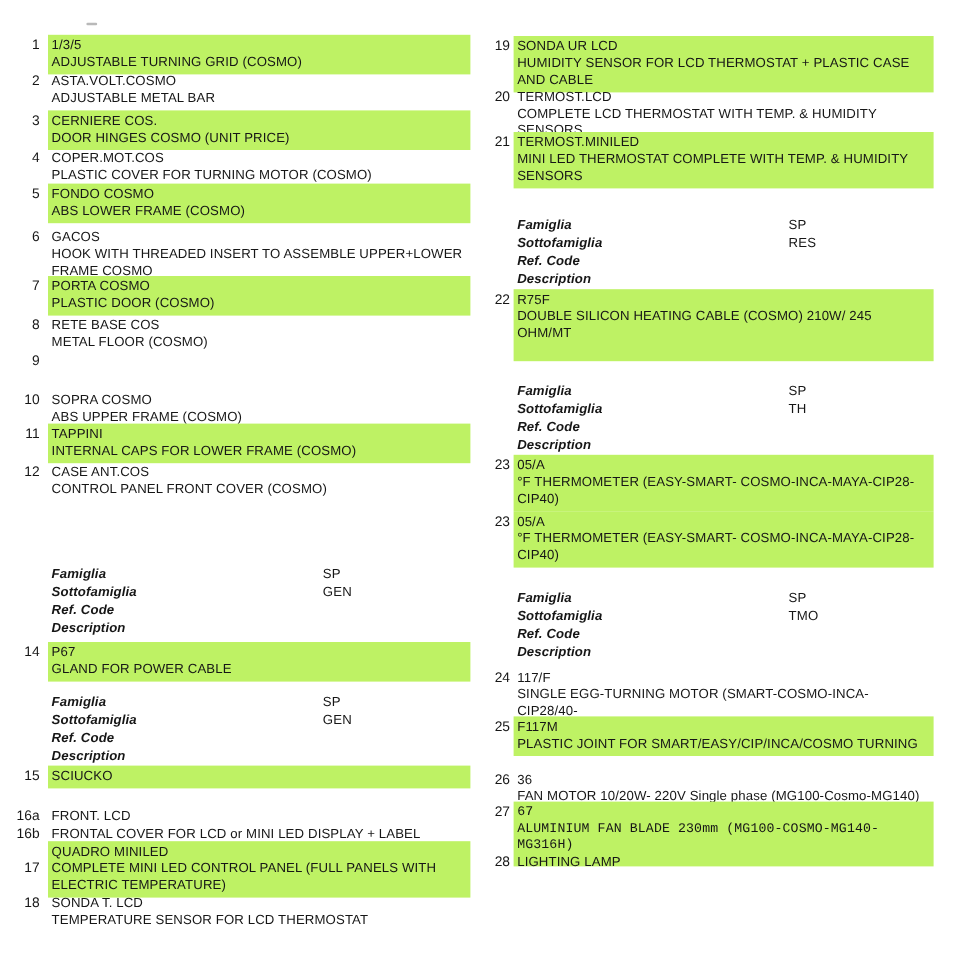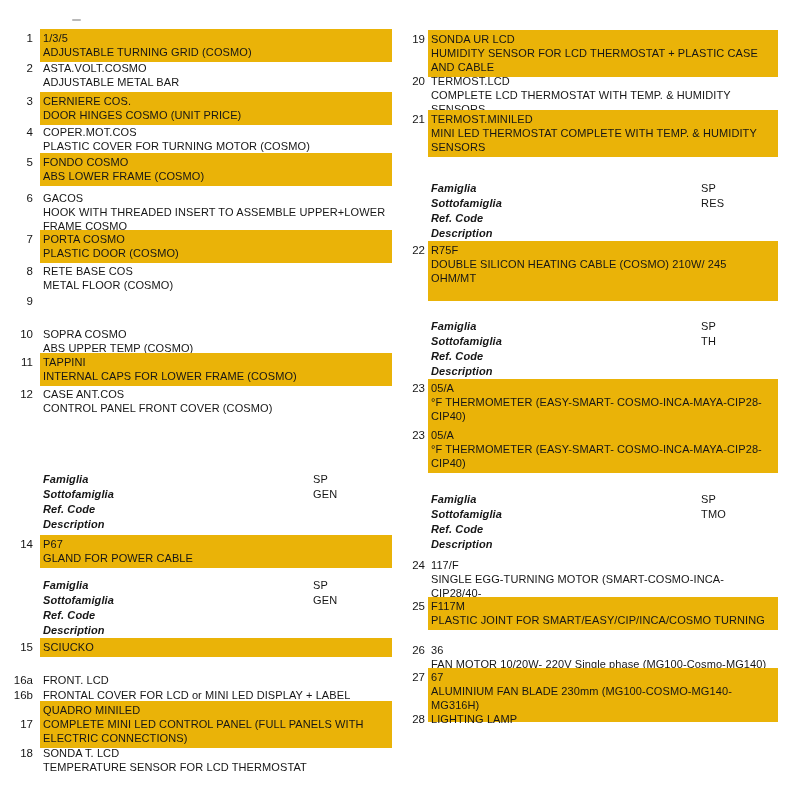--- a/index.html
+++ b/index.html
@@ -13,30 +13,30 @@
   .col-right { left:398px; width:380px; }
 
   .entry { position:absolute; left:0; right:0; display:flex; align-items:flex-start; }
   .num {
     flex:0 0 auto; text-align:right;
     font-size:11.5px; line-height:14px; padding-top:2px;
   }
   .col-left  .num { width:40px; padding-right:7px; }
   .col-right .num { width:30px; padding-right:3px; }
   .content { flex:1 1 auto; padding:2px 4px 3px 3px; }
-  .shaded .content { background:#eab308; }
+  .shaded .content { background:#bef264; }
   .code, .desc { font-size:11px; line-height:14px; letter-spacing:0.1px; white-space:pre-line; }
   .pad-b-lg .content { padding-bottom:16px; }
-  .pad-b-sm .content { padding-bottom:10px; }
+  .pad-b-sm .content { padding-bottom:10px;font-family:Liberation Mono, monospace; }
   .num-mid .num { padding-top:16px; }
 
   .family { position:absolute; }
   .col-left  .family { left:40px; width:352px; padding-left:3px; }
   .col-right .family { left:30px; width:350px; padding-left:3px; }
-  .frow { display:flex; height:15px;gap:44px; }
+  .frow { display:flex; height:15px; }
   .flabel { width:226px; font-size:11px; line-height:15px; font-weight:bold; font-style:italic; letter-spacing:0.1px; }
   .fvalue { font-size:11px; line-height:15px; font-weight:normal; letter-spacing:0.2px; }
 
   .artifact { position:absolute; left:72px; top:19px; width:9px; height:2px; background:#b9b9b9; border-radius:1px; }
 </style>
 </head>
 <body>
 
 <div class="page">
   <div class="artifact"></div>
@@ -109,21 +109,21 @@
     </div>
 
     <div class="entry shaded" style="top:292px">
       <div class="num">9</div>
     </div>
 
     <div class="entry" style="top:325px">
       <div class="num">10</div>
       <div class="content">
         <div class="code">SOPRA COSMO</div>
-        <div class="desc">ABS UPPER TEMP (COSMO)</div>
+        <div class="desc">ABS UPPER FRAME (COSMO)</div>
       </div>
     </div>
 
     <div class="entry shaded" style="top:353px">
       <div class="num">11</div>
       <div class="content">
         <div class="code">TAPPINI</div>
         <div class="desc">INTERNAL CAPS FOR LOWER FRAME (COSMO)</div>
       </div>
     </div>
@@ -198,21 +198,21 @@
       <div class="content">
         <div class="code">FRONTAL COVER FOR LCD or MINI LED DISPLAY + LABEL</div>
       </div>
     </div>
 
     <div class="entry shaded num-mid" style="top:701px">
       <div class="num">17</div>
       <div class="content">
         <div class="code">QUADRO MINILED</div>
         <div class="desc">COMPLETE MINI LED CONTROL PANEL (FULL PANELS WITH
-ELECTRIC CONNECTIONS)</div>
+ELECTRIC TEMPERATURE)</div>
       </div>
     </div>
 
     <div class="entry" style="top:744px">
       <div class="num">18</div>
       <div class="content">
         <div class="code">SONDA T. LCD</div>
         <div class="desc">TEMPERATURE SENSOR FOR LCD THERMOSTAT</div>
       </div>
     </div>

